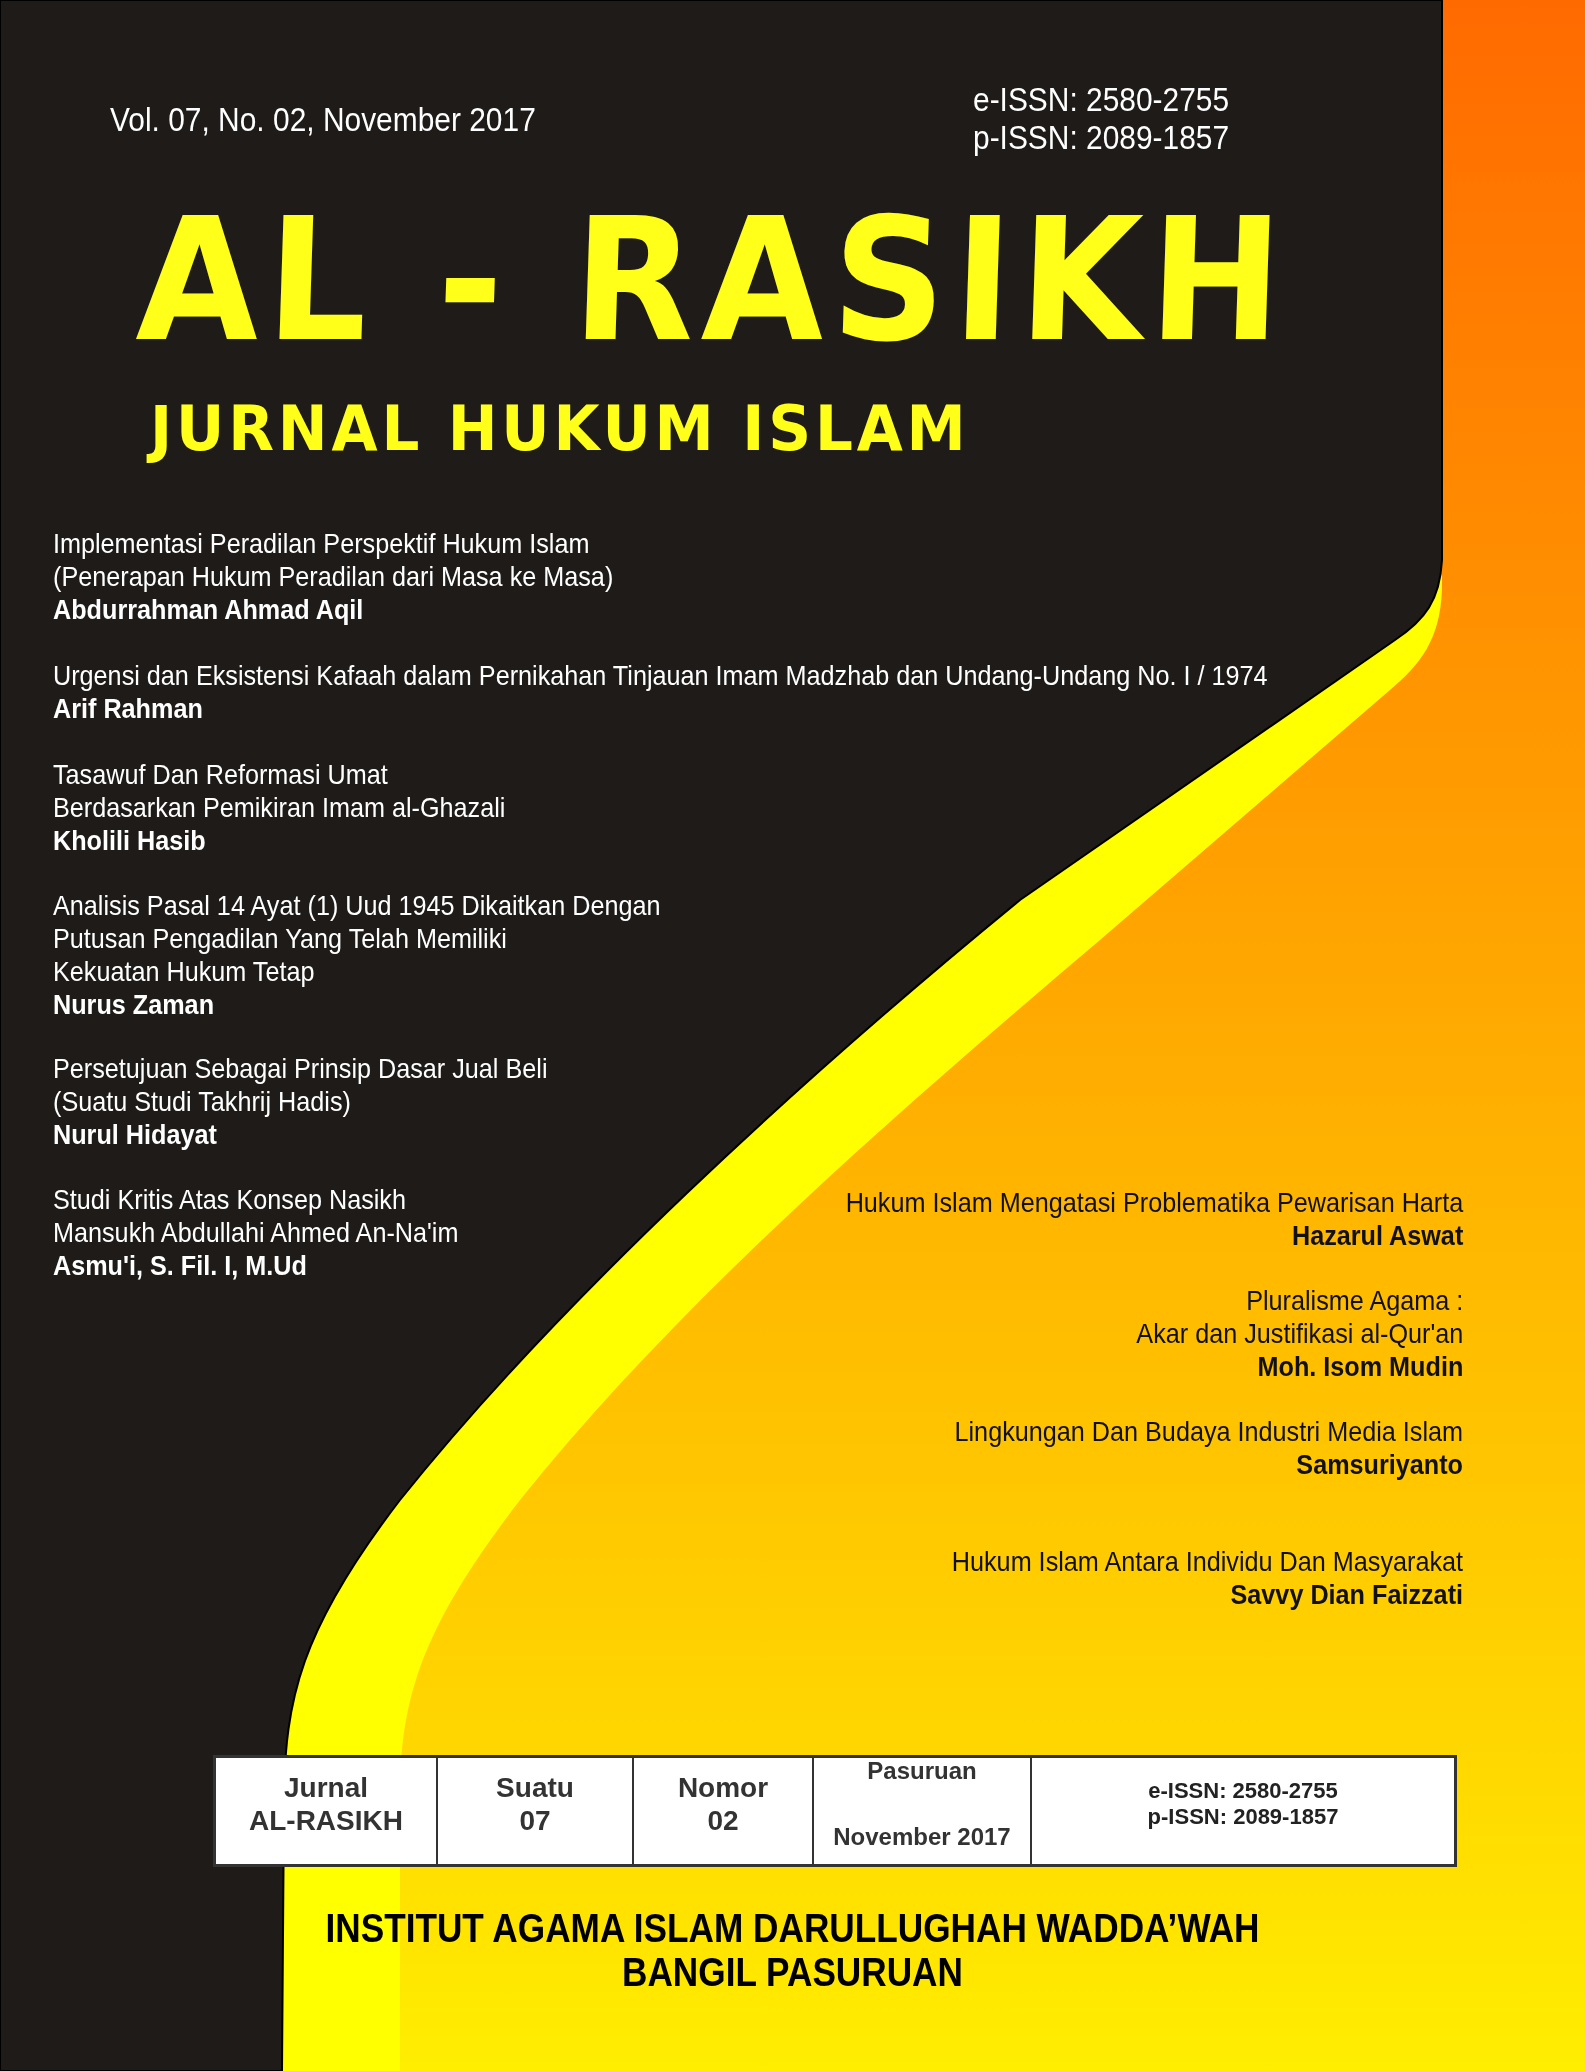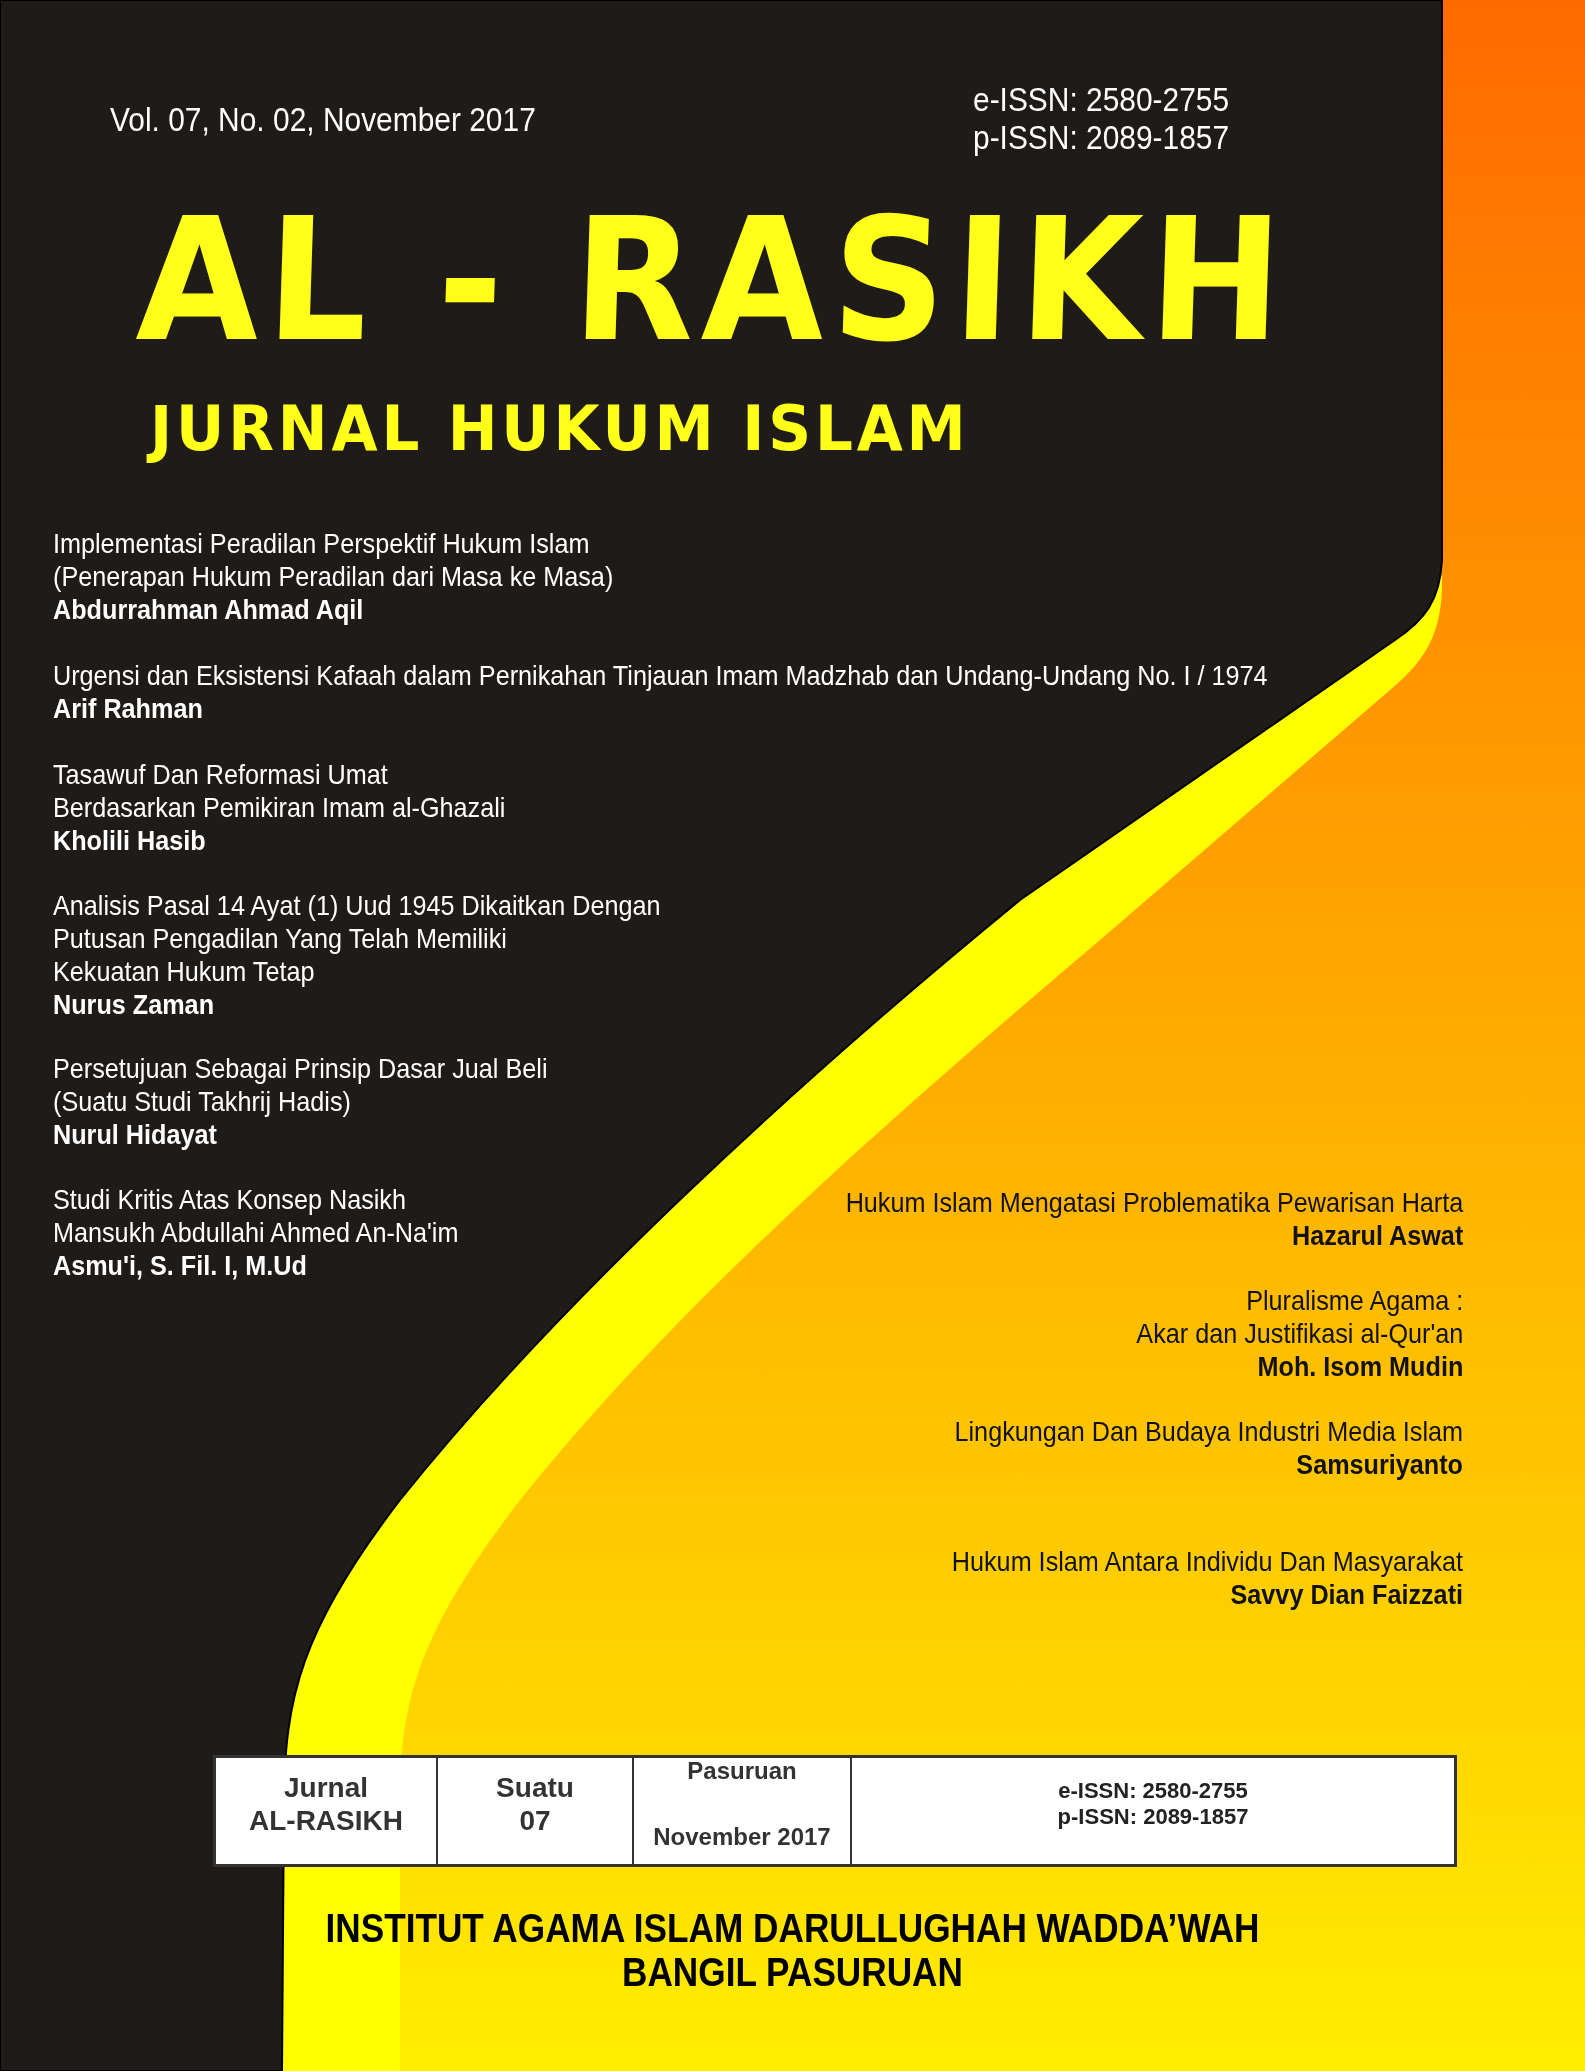--- a/index.html
+++ b/index.html
@@ -114,20 +114,24 @@
 
   <div class="info-table">
     <div class="cell" style="width:222px;">
       <span>Jurnal</span>
       <span>AL-RASIKH</span>
     </div>
     <div class="cell" style="width:196px;">
       <span>Suatu</span>
       <span>07</span>
     </div>
+    <div class="cell" style="width:180px;">
+      <span>Nomor</span>
+      <span>02</span>
+    </div>
     <div class="cell small" style="width:218px;gap:38px;">
       <span>Pasuruan</span>
       <span>November 2017</span>
     </div>
     <div class="cell issn" style="flex:1;">
       <span>e-ISSN: 2580-2755</span>
       <span>p-ISSN: 2089-1857</span>
     </div>
   </div>
 

